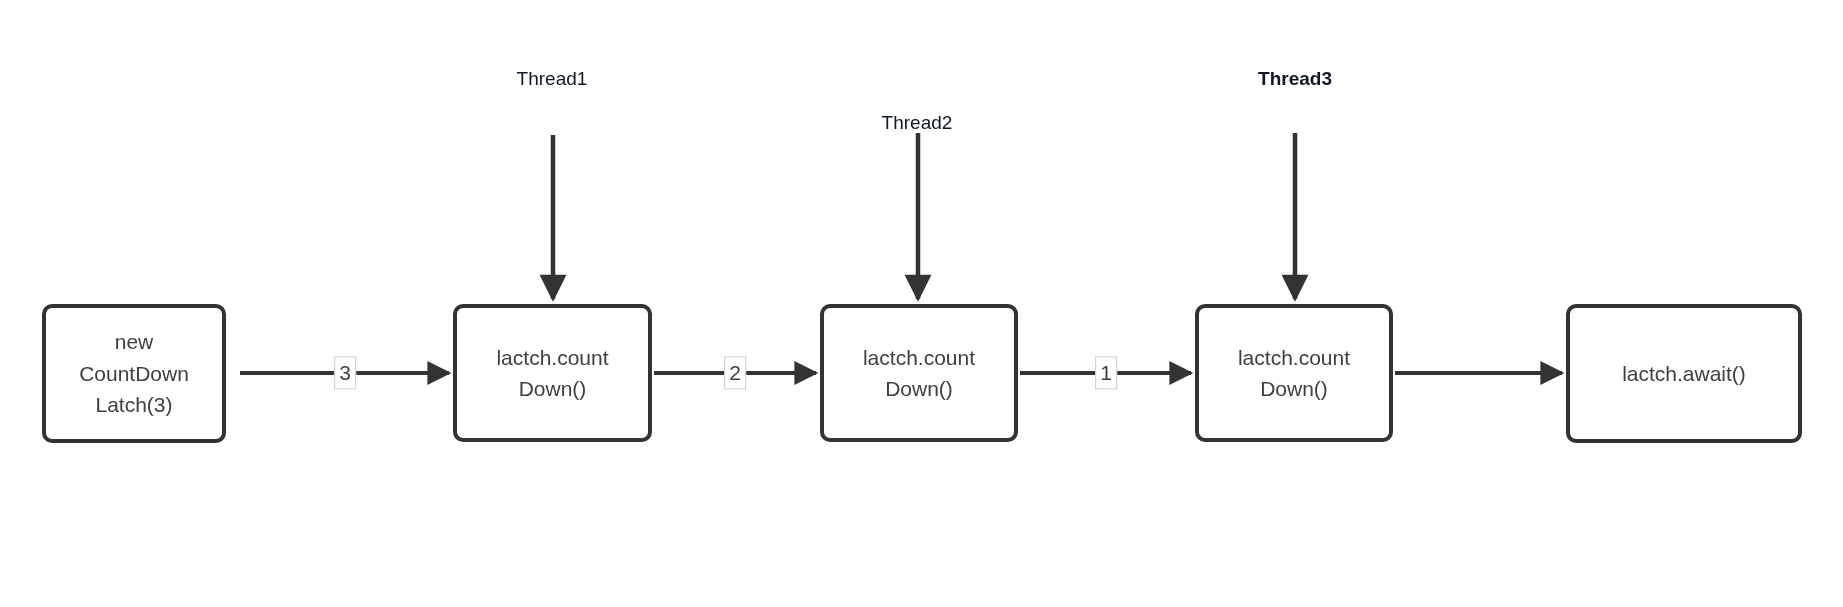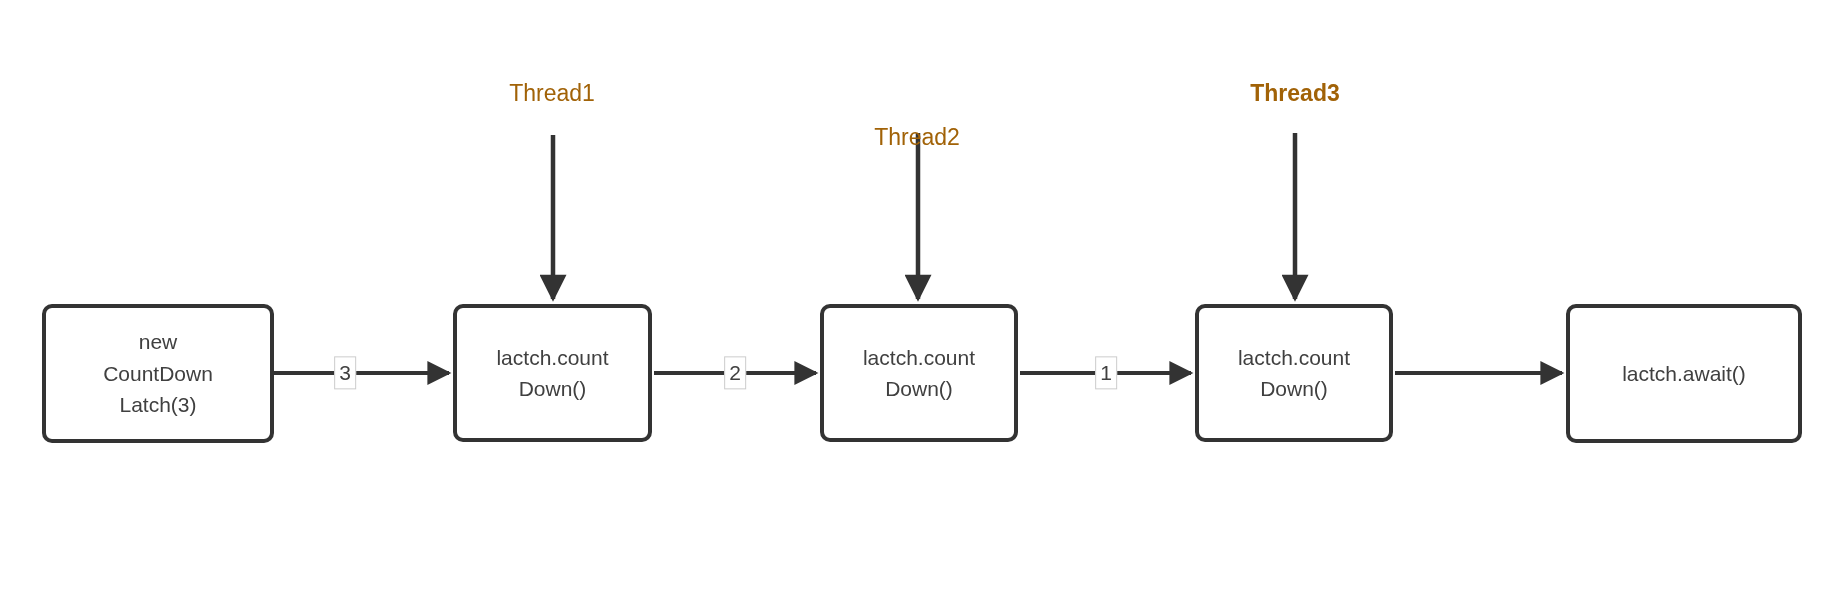--- a/index.html
+++ b/index.html
@@ -31,32 +31,32 @@
     background: #ffffff;
     display: flex;
     align-items: center;
     justify-content: center;
     text-align: center;
     color: #404040;
     font-size: 21px;
     line-height: 1.5;
     white-space: pre-line;
   }
-  .node-1 { left: 42px;   top: 304px; width: 232px; height: 139px; }
+  .node-1 { left: 42px;   top: 304px; width: 184px; height: 139px; }
   .node-2 { left: 453px;  top: 304px; width: 199px; height: 138px; }
   .node-3 { left: 820px;  top: 304px; width: 198px; height: 138px; }
   .node-4 { left: 1195px; top: 304px; width: 198px; height: 138px; }
   .node-5 { left: 1566px; top: 304px; width: 236px; height: 139px; }
 
   .thread-label {
     position: absolute;
-    top: 80px;
+    top: 68px;
     transform: translateX(-50%);
-    color: #a16207;
-    font-size: 23px;
+    color: #0f172a;
+    font-size: 19px;
     white-space: nowrap;
   }
   .thread-1 { left: 552px; }
   .thread-2 { left: 917px; margin-top: 44px; }
   .thread-3 { left: 1295px; font-weight: bold; }
 
   .edge-label {
     position: absolute;
     top: 373px;
     transform: translate(-50%, -50%);

